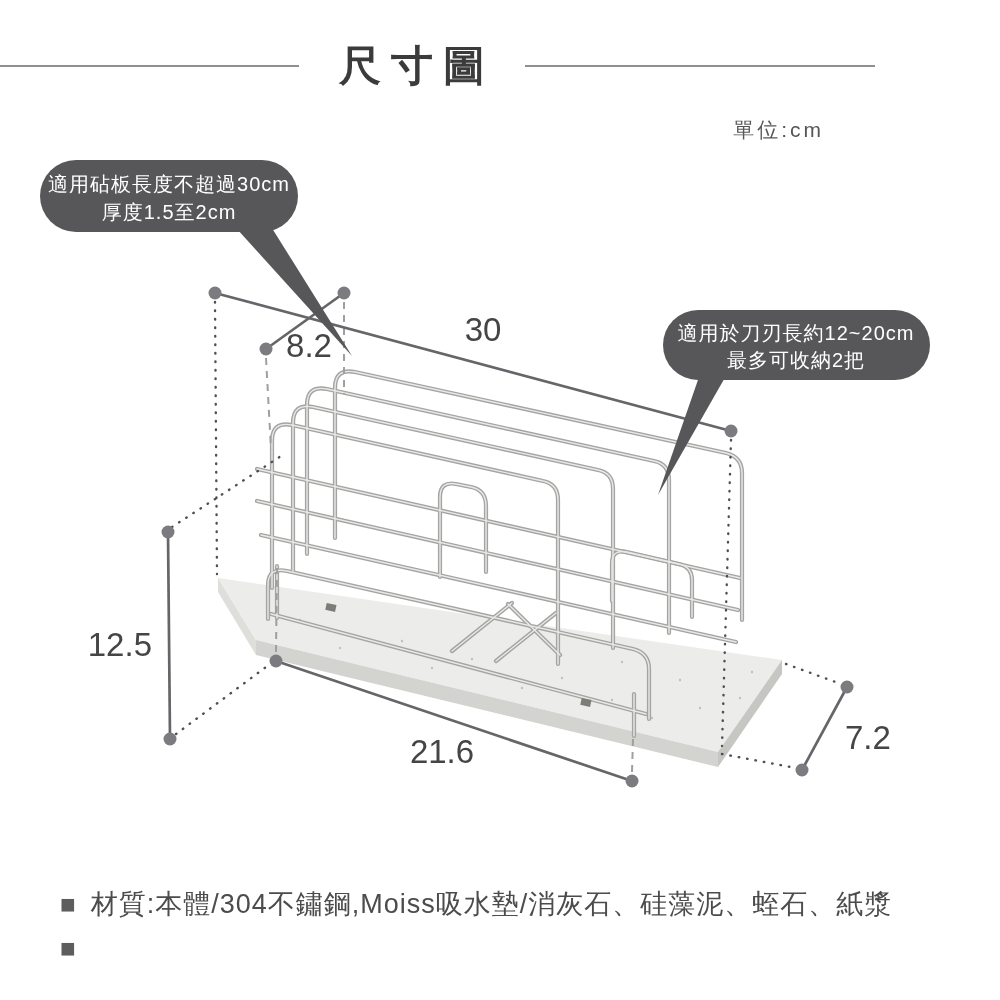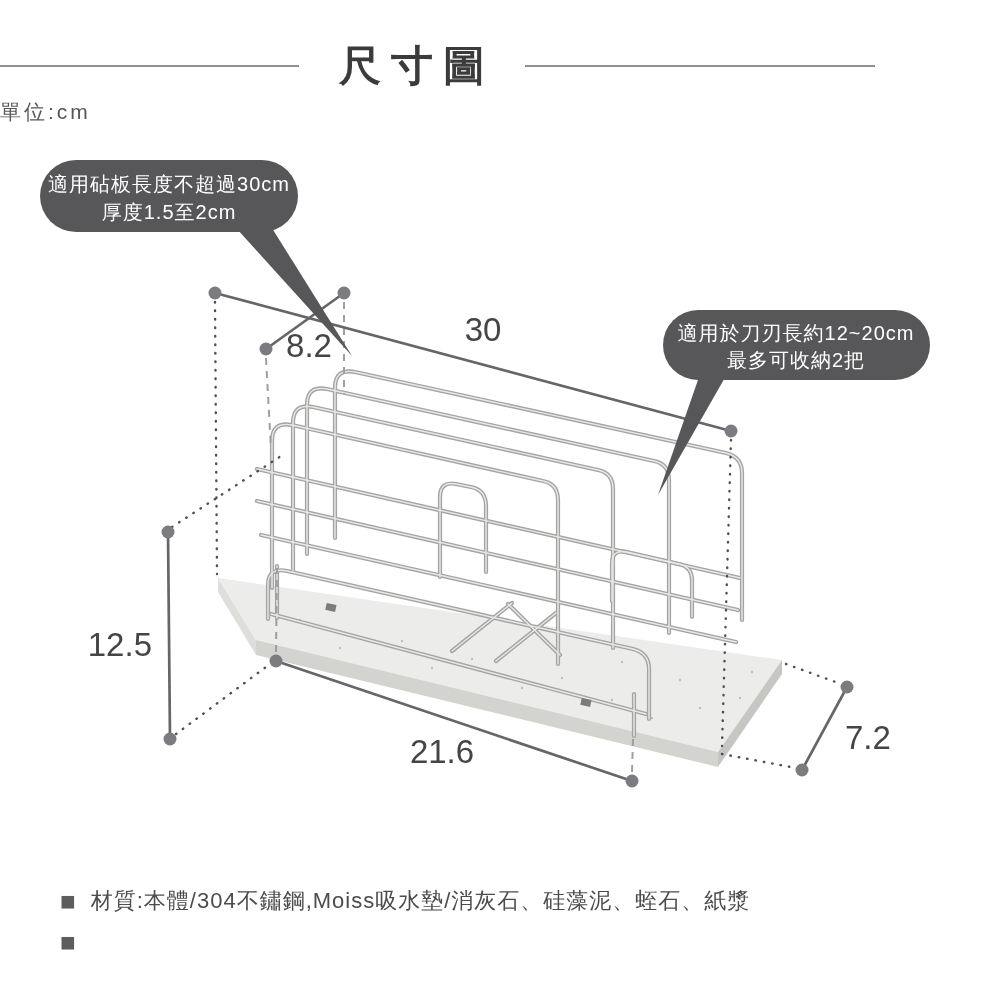--- a/index.html
+++ b/index.html
@@ -1,24 +1,24 @@
 <!DOCTYPE html>
 <html><head>
 <meta charset="utf-8">
 <style>
   html,body{margin:0;padding:0;background:#fff;}
   .stage{position:relative;width:1000px;height:1000px;background:#ffffff;overflow:hidden;
          font-family:"Liberation Sans","DejaVu Sans",sans-serif;}
   
-  .header{position:absolute;top:38px;left:0;width:824px;text-align:left;}
+  .header{position:absolute;top:38px;left:0;width:824px;text-align:right;}
   .title-row{display:flex;align-items:center;justify-content:center;gap:30px;}
   .rule{flex:0 0 350px;height:2px;background:#8f8f8f;}
   .page-title{margin:0;font-family:"Liberation Serif","DejaVu Serif",serif;
               font-size:42px;font-weight:600;color:#3b3b3b;letter-spacing:10px;text-indent:10px;white-space:nowrap;}
-  .unit{margin-top:4px;font-size:21px;color:#565656;letter-spacing:3px;}
+  .unit{margin-top:22px;font-size:21px;color:#565656;letter-spacing:3px;}
   
   svg.diagram{position:absolute;left:0;top:0;width:1000px;height:1000px;}
   .pad-top{fill:#ececea;}
   .pad-front{fill:#d3d3d0;}
   .pad-right{fill:#c6c6c3;}
   .pad-left{fill:#dededb;}
   .speck{fill:#b5b5b2;opacity:.8;}
   .wires path{stroke:var(--wire,#a4a4a2);stroke-width:var(--wirew,4.2);fill:none;
               stroke-linecap:round;stroke-linejoin:round;}
   use.wires-hi{--wire:#e9e9e7;--wirew:1.4px;}
@@ -28,21 +28,21 @@
   .dashl{stroke:#9f9fa1;stroke-width:2;fill:none;stroke-dasharray:7 6;}
   .dim-dot{fill:#7c7c80;}
   .dimtxt{font-family:"Liberation Sans","DejaVu Sans",sans-serif;font-size:33px;fill:#454545;}
   .callout-bubble{fill:#57575a;}
   .callout-tail{fill:#57575a;}
   .callout-txt{font-family:"Liberation Sans","DejaVu Sans",sans-serif;font-size:20px;fill:#ffffff;letter-spacing:1px;}
   
   .specs{position:absolute;left:60px;top:886px;}
   .spec-row{display:flex;align-items:center;gap:15px;margin-bottom:13px;}
   .bullet{font-size:26px;color:#5d5d5d;line-height:1;}
-  .spec-label{font-size:22px;color:#4c4c4c;letter-spacing:1px;white-space:nowrap;}
+  .spec-label{font-size:27px;color:#4c4c4c;letter-spacing:1px;white-space:nowrap;}
 </style>
 </head>
 <body>
 
 <div class="stage">
 
   <div class="header">
     <div class="title-row">
       <div class="rule"></div>
       <h1 class="page-title">尺寸圖</h1>

